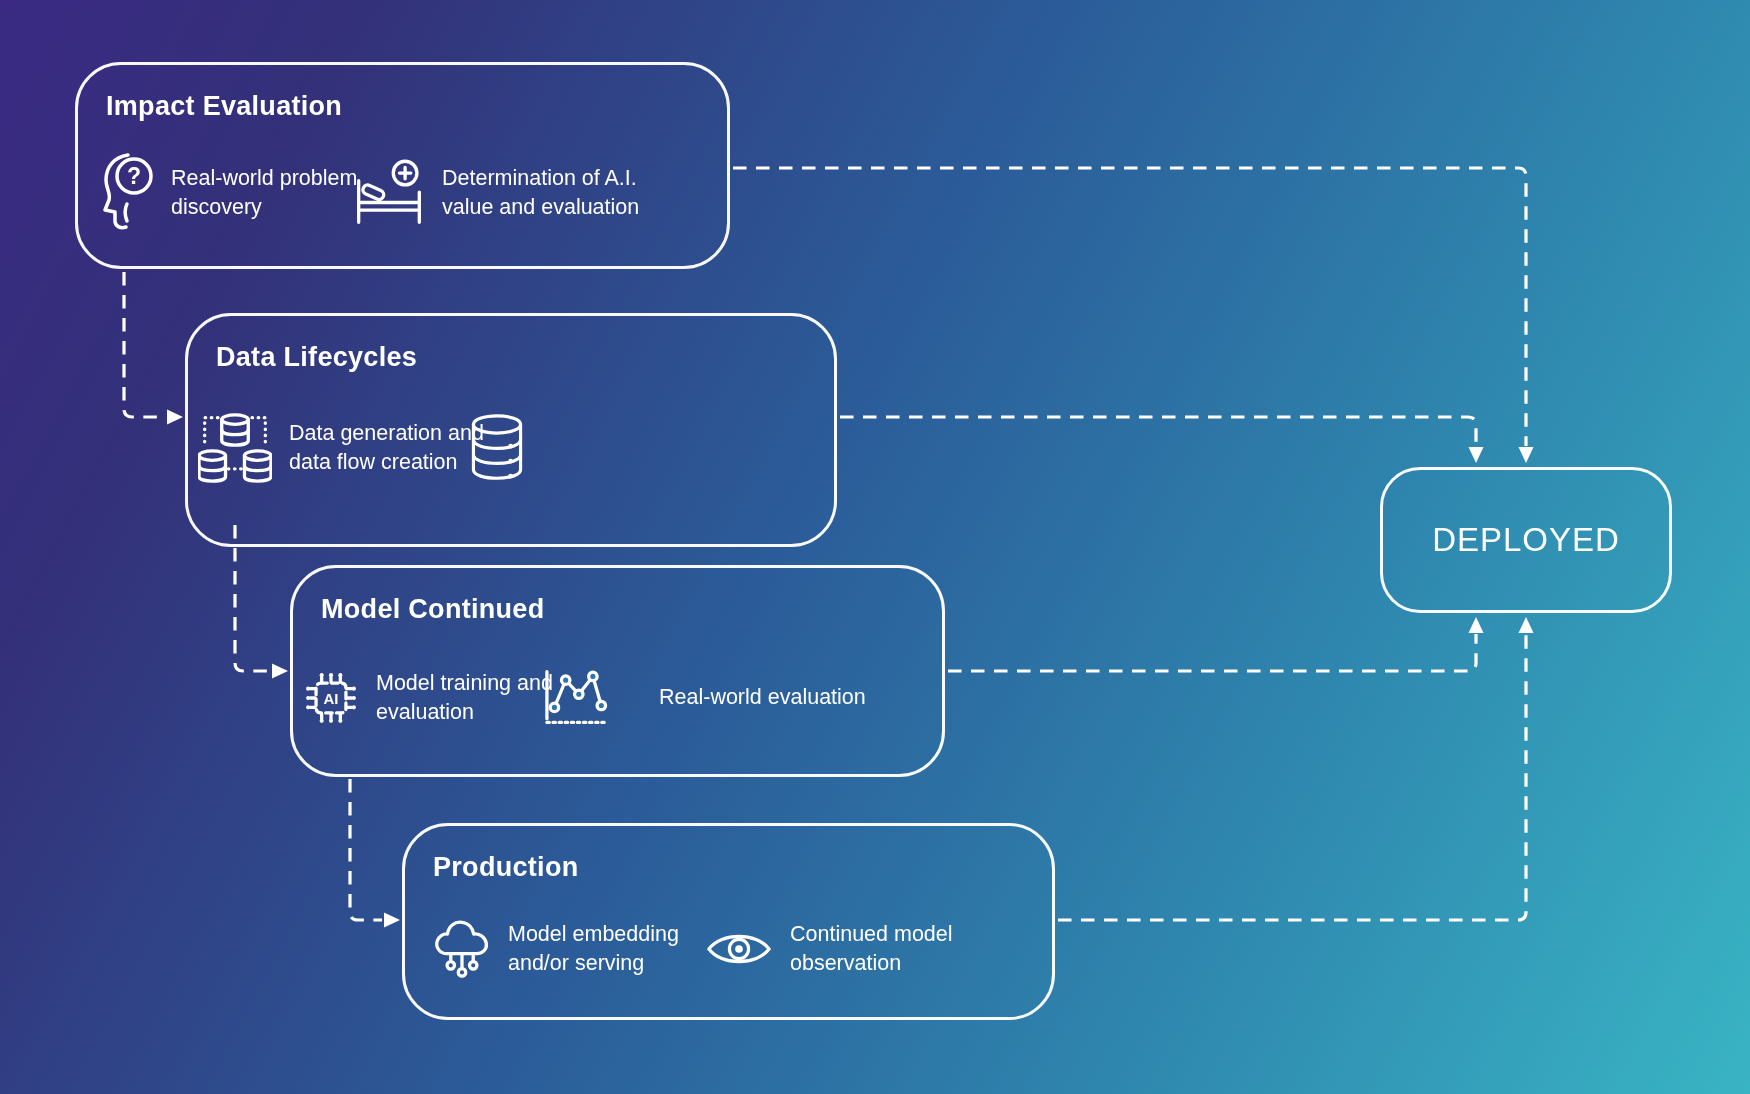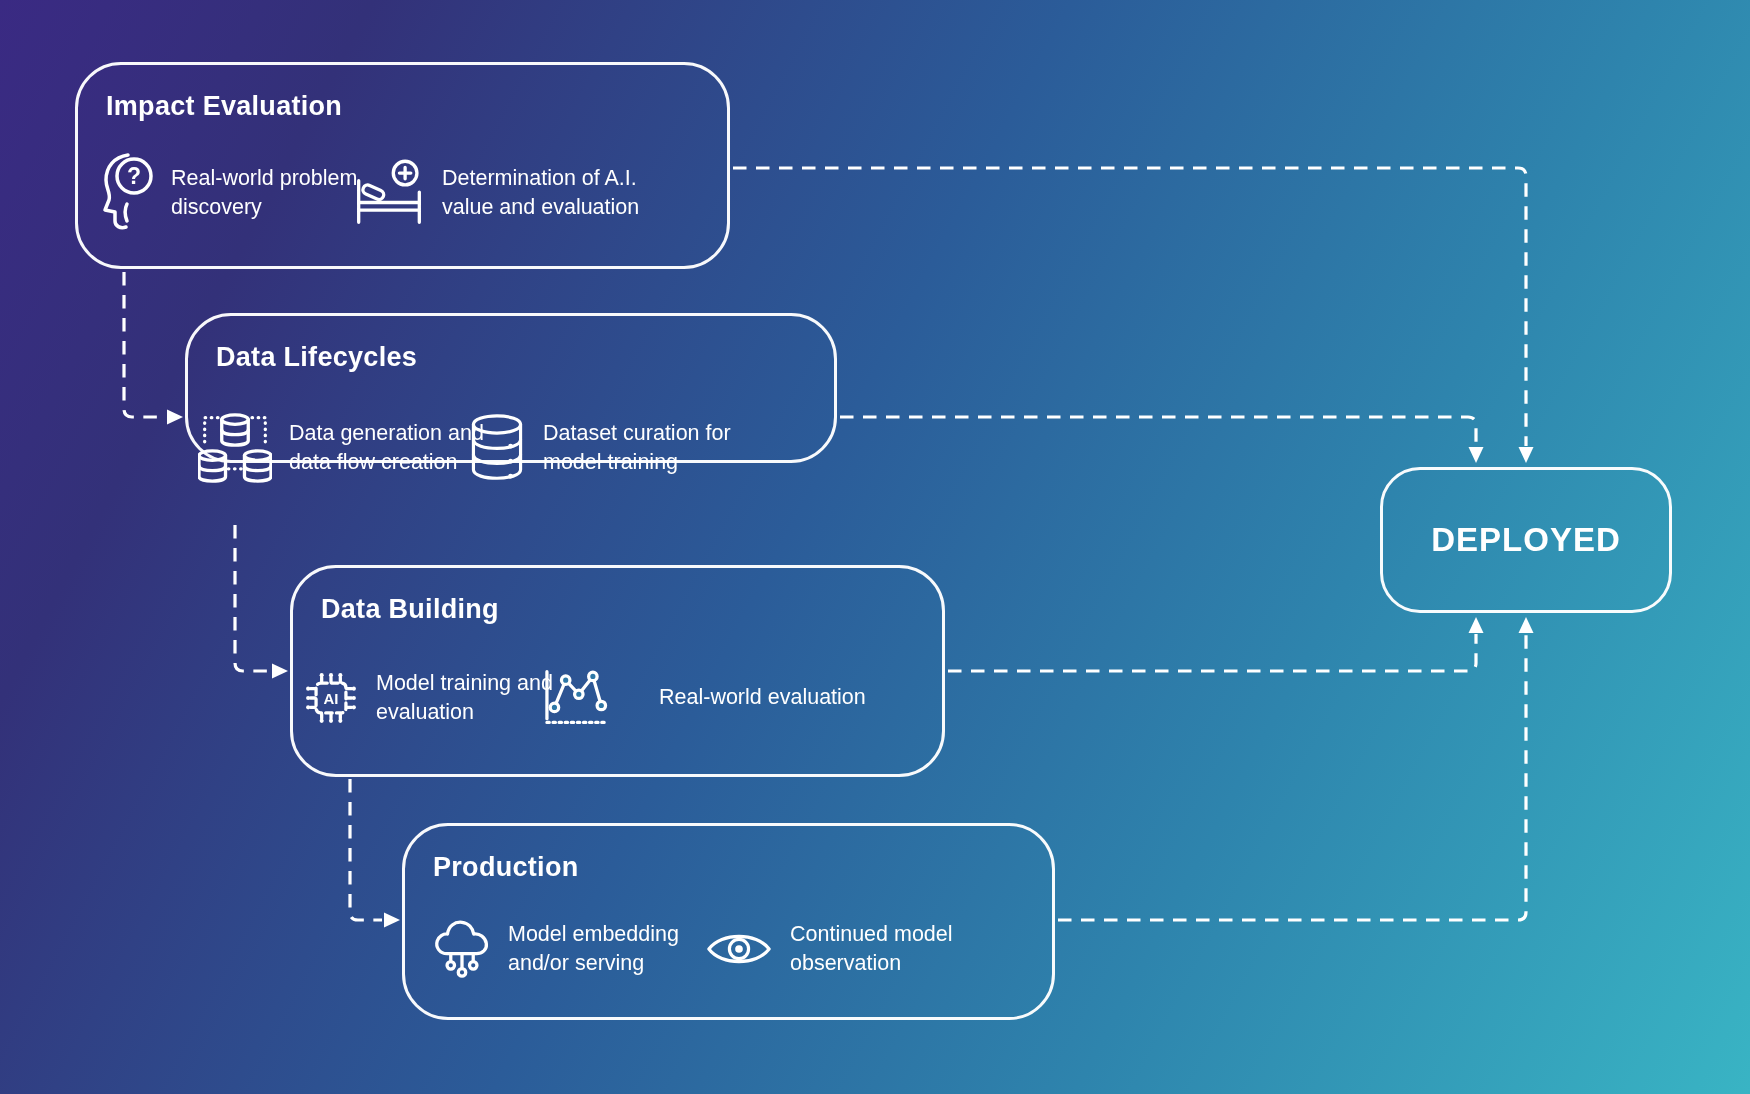--- a/index.html
+++ b/index.html
@@ -22,21 +22,21 @@
   .stage-item{position:absolute;display:flex;align-items:center;gap:17px;height:96px;}
   .item-icon{flex:0 0 auto;display:block;}
   .item-icon svg{display:block;}
   .item-label{font-size:21.5px;line-height:29.5px;font-weight:400;white-space:nowrap;}
   .item-label .ln{display:block;}
   .deployed-box{
     position:absolute;border:3.5px solid rgba(255,255,255,.97);border-radius:40px;
     box-sizing:border-box;display:flex;flex-direction:column;justify-content:center;align-items:center;
   }
   .deployed-box .dl{
-    display:block;font-size:33px;font-weight:bold;line-height:48px;letter-spacing:1px;text-align:center;
+    display:block;font-size:33px;font-weight:normal;line-height:48px;letter-spacing:1px;text-align:center;
   }
   .icon-stroke{fill:none;stroke:#ffffff;stroke-width:3.5;stroke-linecap:round;stroke-linejoin:round;}
   svg text{font-family:"Liberation Sans",sans-serif;fill:#ffffff;}
 </style>
 </head>
 <body>
 
 <div class="canvas">
 
   <svg class="connector-layer" viewBox="0 0 1750 1094" aria-hidden="true">
@@ -83,21 +83,21 @@
           <rect class="icon-stroke" x="10" y="29" width="23" height="10" rx="5" transform="rotate(24 21 34)"></rect>
         </svg>
       </span>
       <span class="item-label">
         <span class="ln">Determination of A.I.</span>
         <span class="ln">value and evaluation</span>
       </span>
     </div>
   </div>
 
-  <div class="stage-box" style="left:185px;top:313px;width:652px;height:150px;">
+  <div class="stage-box" style="left:185px;top:313px;width:652px;height:234px;">
     <div class="box-title">Data Lifecycles</div>
 
     <div class="stage-item" style="left:10px;top:84px;">
       <span class="item-icon">
         <svg width="74" height="72" viewBox="0 0 78 76">
           <g class="icon-stroke" stroke-width="3">
             <ellipse cx="39" cy="8" rx="14" ry="5"></ellipse>
             <path d="M25 8 V30 c0 6.5 28 6.5 28 0 V8"></path>
             <path d="M25 19 c0 6.5 28 6.5 28 0"></path>
             <ellipse cx="15" cy="46" rx="14" ry="5"></ellipse>
@@ -125,29 +125,25 @@
         <svg width="58" height="72" viewBox="0 0 64 78">
           <ellipse class="icon-stroke" cx="32" cy="13" rx="26" ry="9.5"></ellipse>
           <path class="icon-stroke" d="M6 13 V63 c0 12.5 52 12.5 52 0 V13"></path>
           <path class="icon-stroke" d="M6 30 c0 12.5 52 12.5 52 0"></path>
           <path class="icon-stroke" d="M6 46.5 c0 12.5 52 12.5 52 0"></path>
           <circle cx="47" cy="37" r="2.6" fill="#fff"></circle>
           <circle cx="47" cy="53.5" r="2.6" fill="#fff"></circle>
           <circle cx="47" cy="70" r="2.6" fill="#fff"></circle>
         </svg>
       </span>
-      <span class="item-label">
-        <span class="ln">Dataset curation for</span>
-        <span class="ln">model training</span>
-      </span>
     </div>
   </div>
 
   <div class="stage-box" style="left:290px;top:565px;width:655px;height:212px;">
-    <div class="box-title">Data Building</div>
+    <div class="box-title">Model Continued</div>
 
     <div class="stage-item" style="left:10px;top:82px;">
       <span class="item-icon">
         <svg width="56" height="56" viewBox="0 0 60 60">
           <rect class="icon-stroke" x="14" y="14" width="32" height="32" rx="5" stroke-dasharray="7 4.5"></rect>
           <text x="30" y="36.5" font-size="16" font-weight="bold" text-anchor="middle">AI</text>
           <g class="icon-stroke" stroke-width="3">
             <path d="M20 13 V8 M30 13 V8 M40 13 V8"></path>
             <path d="M20 47 V52 M30 47 V52 M40 47 V52"></path>
             <path d="M13 20 H8 M13 30 H8 M13 40 H8"></path>

